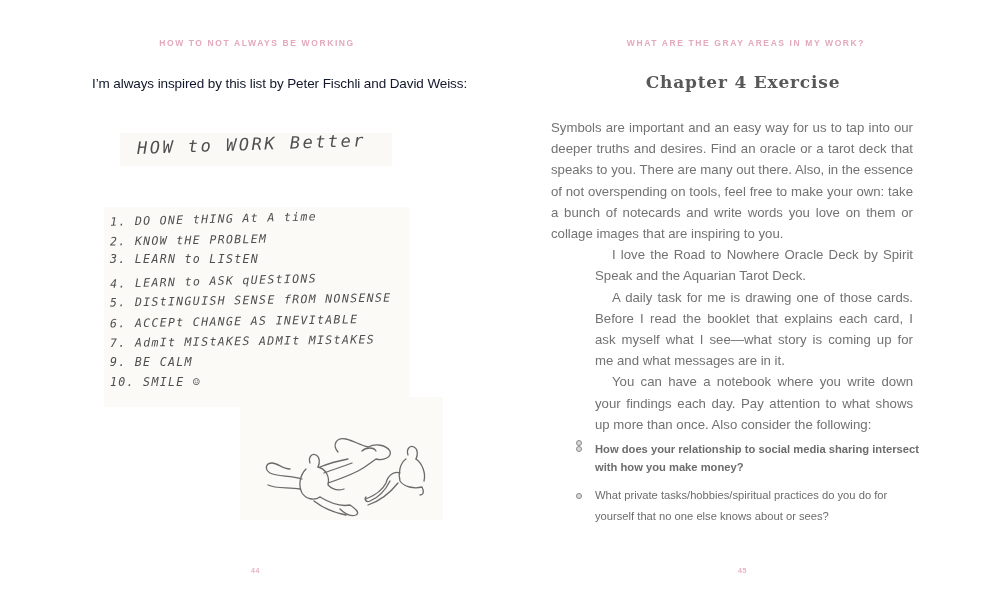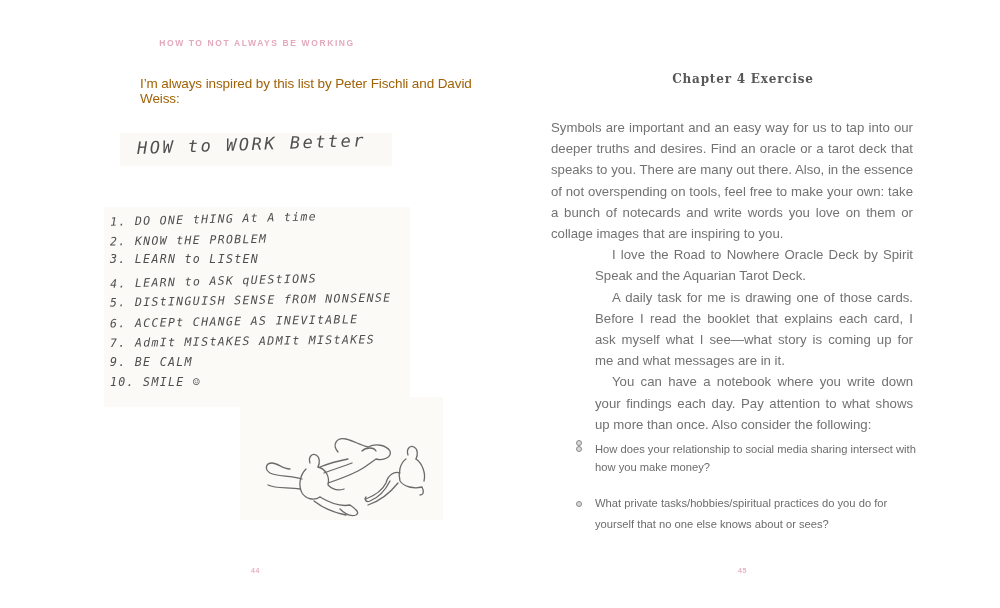--- a/index.html
+++ b/index.html
@@ -26,21 +26,21 @@
 
     .page-number {
       position: absolute; top: 567px; font-size: 7px; font-weight: bold;
       color: #e8b3c4; letter-spacing: 0.5px;
     }
     .page-left .page-number { left: 251px; }
     .page-right .page-number { left: 238px; }
 
     .intro {
       position: absolute; left: 92px; top: 76px; font-size: 13.5px;
-      color: #a16207; letter-spacing: -0.1px; margin-left: 48px;
+      color: #0f172a; letter-spacing: -0.1px;
     }
 
     
     .hw-title-card {
       position: absolute; left: 120px; top: 133px; width: 272px; height: 33px;
       background: #faf9f6;
     }
     .hw-title {
       position: absolute; left: 137px; top: 138px;
       font-family: "DejaVu Sans Mono", monospace; font-style: italic;
@@ -69,38 +69,38 @@
     .illus-card {
       position: absolute; left: 240px; top: 397px; width: 203px; height: 123px;
       background: #fbfaf7;
     }
     .illus-card svg { position: absolute; left: 0; top: 0; }
 
     
     .chapter-title {
       position: absolute; top: 72px; left: 0; width: 486px; text-align: center;
       font-family: "DejaVu Serif", "Liberation Serif", serif; font-weight: bold;
-      font-size: 12px; color: #585858; letter-spacing: 0.8px;
+      font-size: 17px; color: #585858; letter-spacing: 0.8px;
     }
     .body-text {
       position: absolute; left: 51px; top: 117px; width: 362px;
       font-size: 13.2px; line-height: 21.2px; color: #727272;
       text-align: justify;
     }
     .body-text p { margin: 0; }
     .body-text p.indent { text-indent: 17px; margin-left: 44px; }
 
     .bullets {
       position: absolute; left: 76px; top: 434px; width: 350px; list-style: none;
     }
     .bullets li {
       position: relative; padding-left: 19px; font-size: 11.2px;
       line-height: 18px; color: #6c6c6c; margin-bottom: 6px;
     }
-    .bullets li:nth-child(2) { margin-bottom: 17px; }
+    .bullets li:nth-child(2) { margin-bottom: 9px; font-weight: bold; }
     .bullets li:nth-child(3) { line-height: 21px; }
     .bullet-icon {
       position: absolute; left: 0; top: 6px; width: 6px; height: 6px;
       border-radius: 50%; border: 1.6px solid #8a8a8a; background: #d9d9d9;
     }
     .bullets li:nth-child(3) .bullet-icon { top: 8px; }
   </style>
 </head>
 <body>
 
@@ -149,20 +149,21 @@
         <path d="M160 76 C154 74 148 78 146 86 C142 94 136 98 126 102"></path>
         <path d="M150 84 C146 92 140 100 130 104 C126 106 124 102 126 100"></path>
         <path d="M158 86 C150 96 140 104 128 108"></path>
       </svg>
     </div>
 
     <div class="page-number">44</div>
   </div>
 
   <div class="page page-right">
+    <div class="running-head">WHAT ARE THE GRAY AREAS IN MY WORK?</div>
 
     <h1 class="chapter-title">Chapter 4 Exercise</h1>
 
     <div class="body-text">
       <p>Symbols are important and an easy way for us to tap into our deeper truths and desires. Find an oracle or a tarot deck that speaks to you. There are many out there. Also, in the essence of not overspending on tools, feel free to make your own: take a bunch of notecards and write words you love on them or collage images that are inspiring to you.</p>
       <p class="indent">I love the Road to Nowhere Oracle Deck by Spirit Speak and the Aquarian Tarot Deck.</p>
       <p class="indent">A daily task for me is drawing one of those cards. Before I read the booklet that explains each card, I ask myself what I see—what story is coming up for me and what messages are in it.</p>
       <p class="indent">You can have a notebook where you write down your findings each day. Pay attention to what shows up more than once. Also consider the following:</p>
     </div>
 

